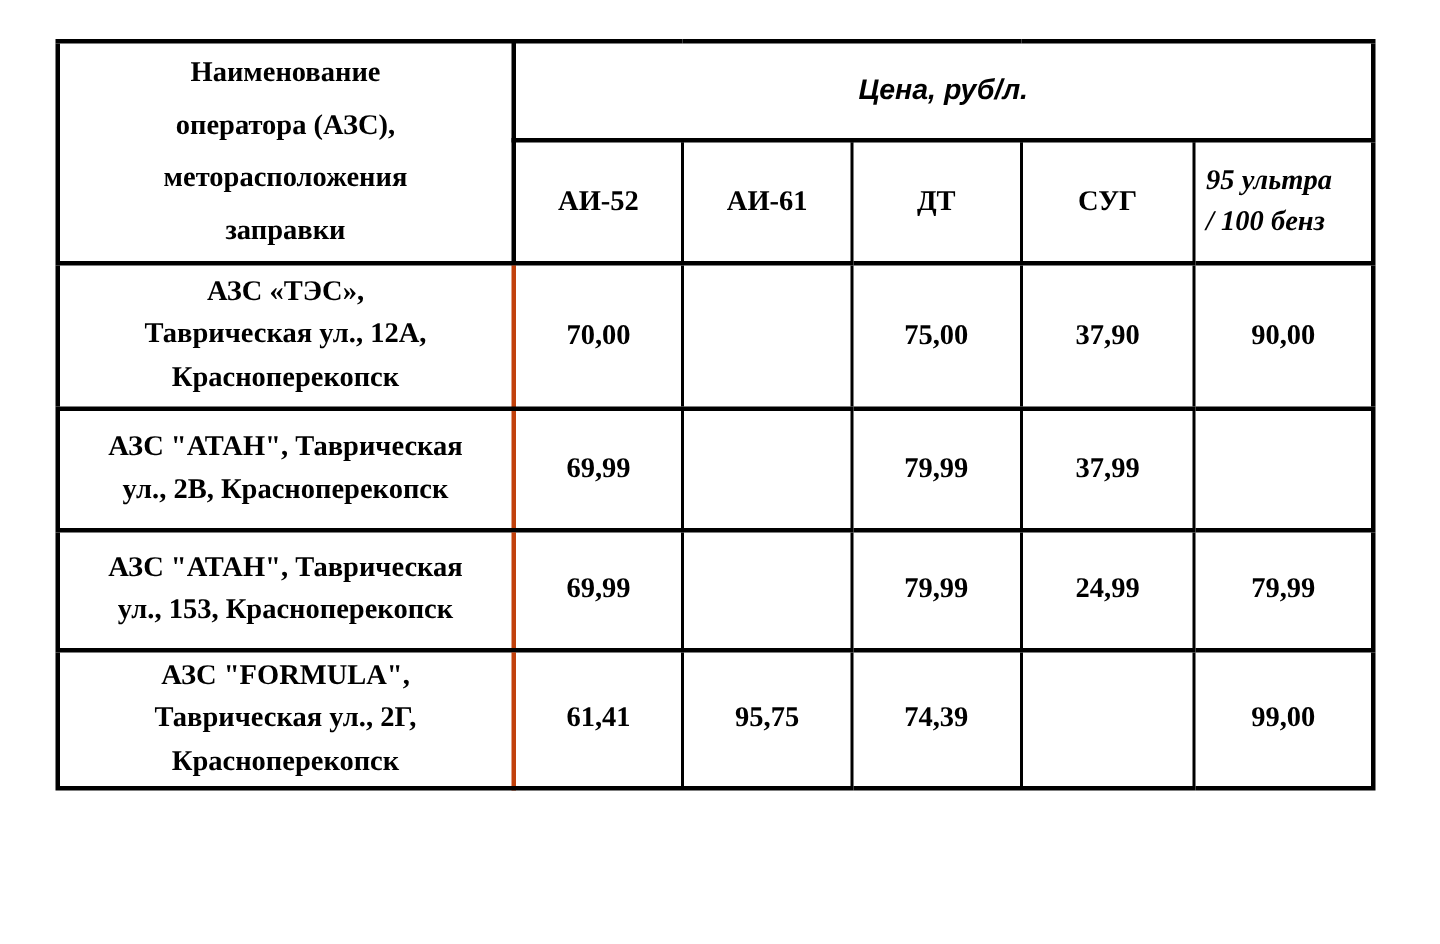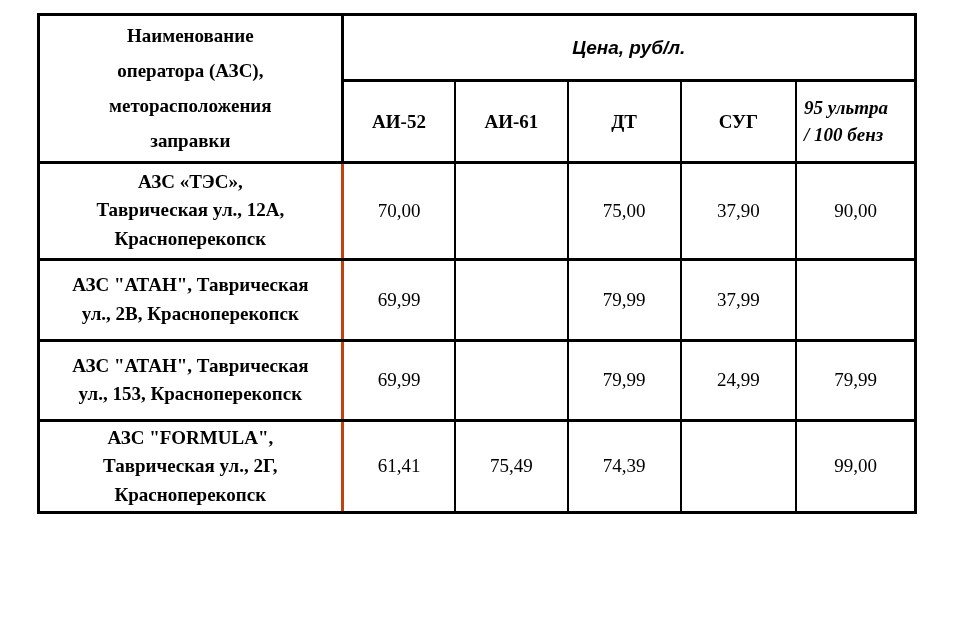--- a/index.html
+++ b/index.html
@@ -15,21 +15,21 @@
     padding-top: 30px;
     text-align: center;
     font-size: 19px;
     font-weight: bold;
     letter-spacing: 0.2px;
   }
   table.price-table {
     border-collapse: collapse;
     table-layout: fixed;
     width: 880px;
-    margin: 13px 0 0 37px;
+    margin: 26px 0 0 37px;
     border: 3px solid #000;
   }
   .price-table th, .price-table td {
     border-left: 2px solid #000;
     border-right: 2px solid #000;
     border-top: 3px solid #000;
     border-bottom: 3px solid #000;
     text-align: center;
     vertical-align: middle;
     padding: 2px 4px;
@@ -61,21 +61,21 @@
     padding-left: 7px;
     white-space: pre-line;
     font-style: italic;
   }
   td.station-cell {
     border-right: 3px solid #c2410c;
     font-weight: bold;
     white-space: pre-line;
     line-height: 1.5;
   }
-  td.price-cell { font-weight: normal; }
+  td.price-cell { font-weight: bold; }
   tr.r1 { height: 97px; }
   tr.r2 { height: 81px; }
   tr.r3 { height: 80px; }
   tr.r4 { height: 81px; }
 </style>
 </head>
 <body>
 
 <div class="page">
 
@@ -132,20 +132,20 @@
         <td class="price-cell"></td>
         <td class="price-cell">79,99</td>
         <td class="price-cell">24,99</td>
         <td class="price-cell">79,99</td>
       </tr>
       <tr class="r4">
         <td class="station-cell">АЗС "FORMULA",
 Таврическая ул., 2Г,
 Красноперекопск</td>
         <td class="price-cell">61,41</td>
-        <td class="price-cell">75,49</td>
+        <td class="price-cell">95,75</td>
         <td class="price-cell">74,39</td>
         <td class="price-cell"></td>
         <td class="price-cell">99,00</td>
       </tr>
     </tbody>
   </table>
 </div>
 
 </body></html>

